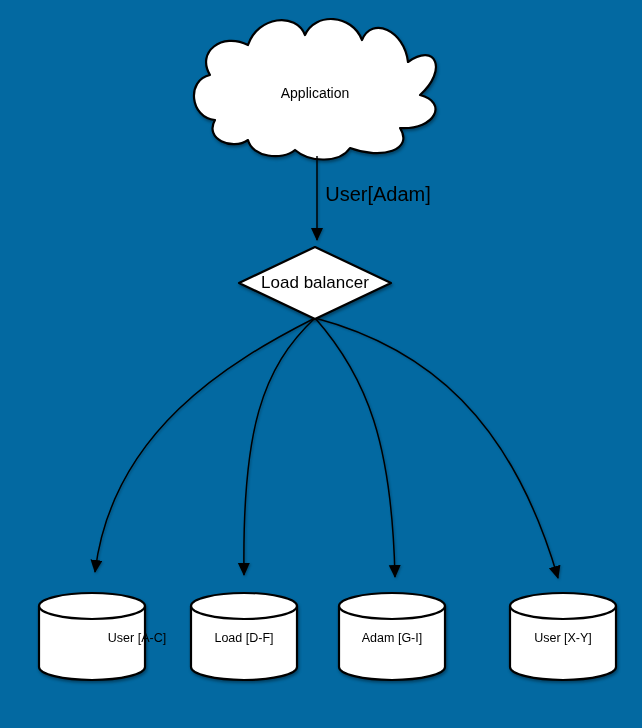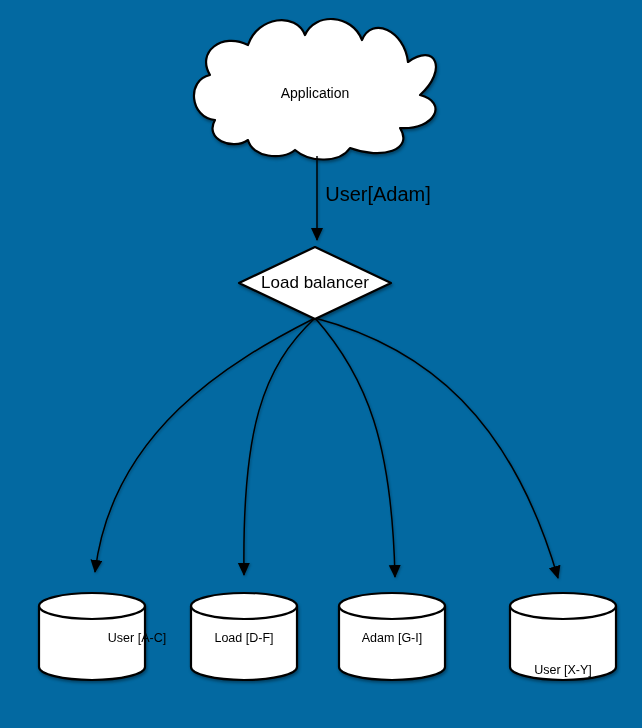--- a/index.html
+++ b/index.html
@@ -40,21 +40,21 @@
     white-space: nowrap;
     color: #000000;
   }
   .app-label   { left: 315px; top: 93px;  font-size: 14px; }
   .edge-label  { left: 378px; top: 194px; font-size: 20px; }
   .lb-label    { left: 315px; top: 283px; font-size: 17px; }
   .shard-label { top: 638px; font-size: 12.5px; }
   .shard-label-1 { left: 92px; margin-left: 45px;  }
   .shard-label-2 { left: 244px; }
   .shard-label-3 { left: 392px; }
-  .shard-label-4 { left: 563px; margin-top: 32px; }
+  .shard-label-4 { left: 563px; }
 </style>
 </head>
 <body>
 
 <div class="stage">
   <svg width="642" height="728" viewBox="0 0 642 728">
     <defs>
       <marker id="arrowhead" markerUnits="userSpaceOnUse" markerWidth="16" markerHeight="14" refX="12" refY="6" orient="auto">
         <path d="M0,0 L13,6 L0,12 Z" fill="#000000"></path>
       </marker>

